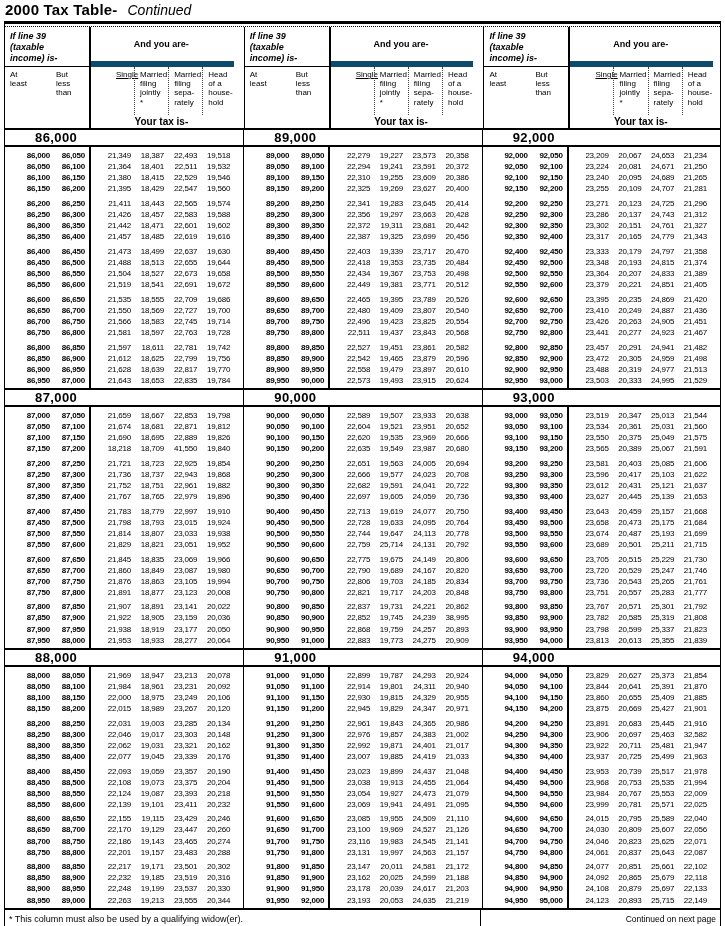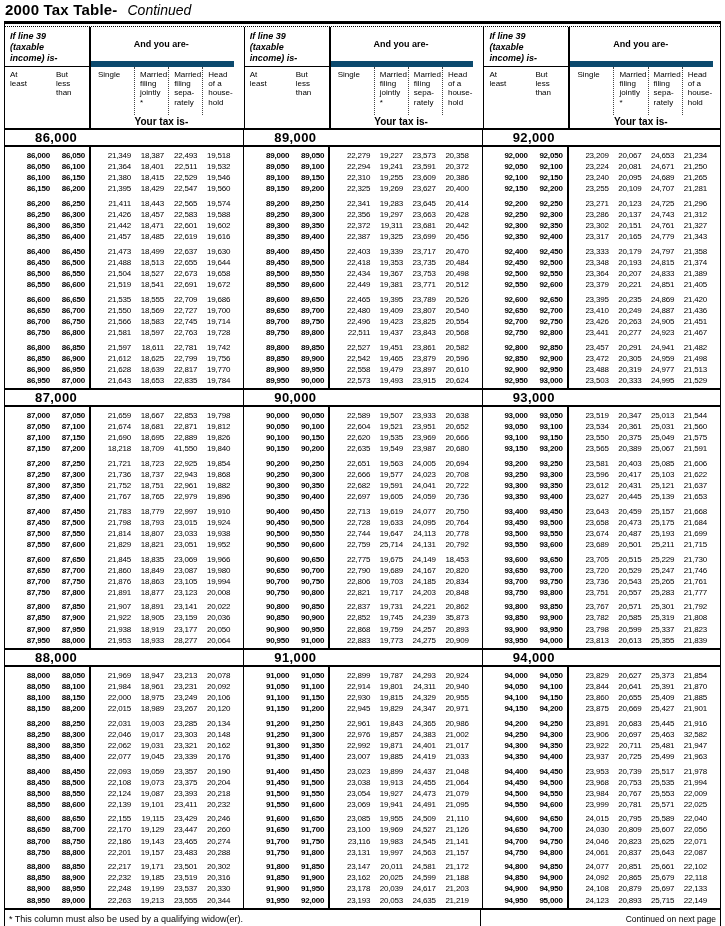--- a/index.html
+++ b/index.html
@@ -16,21 +16,21 @@
           grid-template-columns:46px 38px 45px 1fr 1fr 1fr;
           grid-template-rows:40px 48px 13px;padding-right:10px;}
   .hgroup + .hgroup{border-left:1px solid #000;}
   .hgroup::before{content:"";position:absolute;left:84px;top:0;bottom:0;width:2px;background:#000;}
   .h-income{grid-column:1/3;grid-row:1;font-weight:bold;font-size:9px;line-height:1.2;
             padding:4px 2px 0 5px;white-space:pre-line;border-bottom:1px solid #000;font-style:italic;}
   .h-andyou{grid-column:3/7;grid-row:1;font-weight:bold;font-size:9px;display:flex;
             align-items:center;justify-content:center;border-bottom:6px solid #0c4a6e;}
   .h-col{font-size:8px;line-height:1.15;padding:3px 1px 0 5px;white-space:pre-line;box-sizing:border-box;}
   .h-col.div{border-left:1px dotted #444;}
-  .h-col.c3{padding-left:9px;}
+  .h-col.c3{padding-left:27px;text-decoration:underline;}
   .h-yourtax{grid-column:3/7;grid-row:3;font-weight:bold;font-size:10px;text-align:center;line-height:13px;}
   
   .band{display:grid;grid-template-columns:1fr 1fr 1fr;}
   .group{box-sizing:border-box;}
   .group + .group{border-left:1px solid #000;}
   .section-title{border-top:2px solid #000;border-bottom:2px solid #000;font-weight:bold;
                  font-size:13px;line-height:12px;padding:2px 0 1px 30px;letter-spacing:0.4px;}
   .section-body{position:relative;padding:3px 0 2px;}
   .section-body::before{content:"";position:absolute;left:84px;top:0;bottom:0;width:2px;background:#000;}
   .row{display:grid;grid-template-columns:46px 38px 45px 1fr 1fr 1fr;height:11.1px;padding-right:10px;}
@@ -895,21 +895,21 @@
                 <div class="cell c-j">25,714</div>
                 <div class="cell c-m">24,131</div>
                 <div class="cell c-h">20,792</div>
               </div>
               <div class="row gap">
                 <div class="cell c-al">90,600</div>
                 <div class="cell c-bl">90,650</div>
                 <div class="cell c-s">22,775</div>
                 <div class="cell c-j">19,675</div>
                 <div class="cell c-m">24,149</div>
-                <div class="cell c-h">18,453</div>
+                <div class="cell c-h">20,806</div>
               </div>
               <div class="row">
                 <div class="cell c-al">90,650</div>
                 <div class="cell c-bl">90,700</div>
                 <div class="cell c-s">22,790</div>
                 <div class="cell c-j">19,689</div>
                 <div class="cell c-m">24,167</div>
                 <div class="cell c-h">20,820</div>
               </div>
               <div class="row">
@@ -935,21 +935,21 @@
                 <div class="cell c-j">19,731</div>
                 <div class="cell c-m">24,221</div>
                 <div class="cell c-h">20,862</div>
               </div>
               <div class="row">
                 <div class="cell c-al">90,850</div>
                 <div class="cell c-bl">90,900</div>
                 <div class="cell c-s">22,852</div>
                 <div class="cell c-j">19,745</div>
                 <div class="cell c-m">24,239</div>
-                <div class="cell c-h">35,873</div>
+                <div class="cell c-h">38,995</div>
               </div>
               <div class="row">
                 <div class="cell c-al">90,900</div>
                 <div class="cell c-bl">90,950</div>
                 <div class="cell c-s">22,868</div>
                 <div class="cell c-j">19,759</div>
                 <div class="cell c-m">24,257</div>
                 <div class="cell c-h">20,893</div>
               </div>
               <div class="row">

